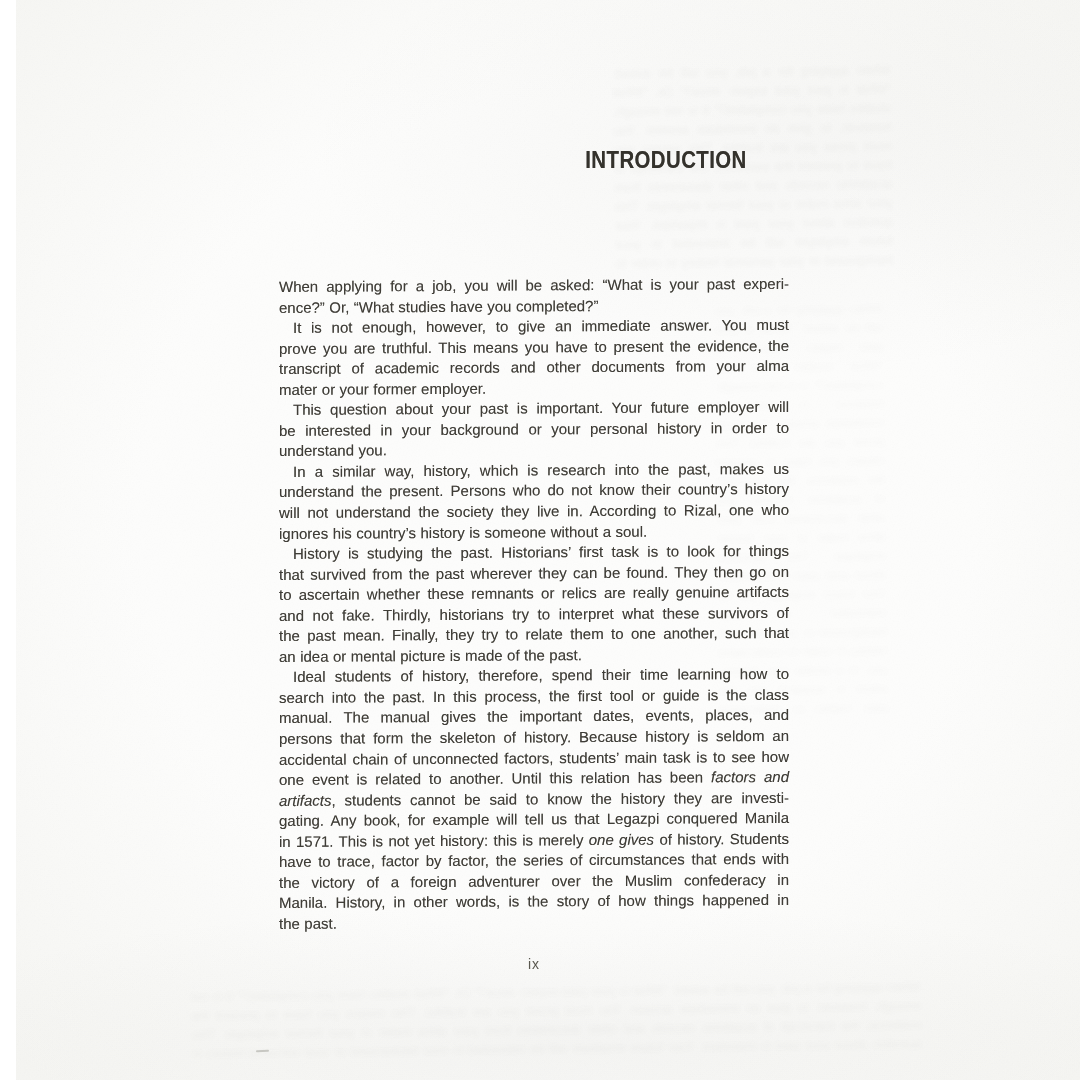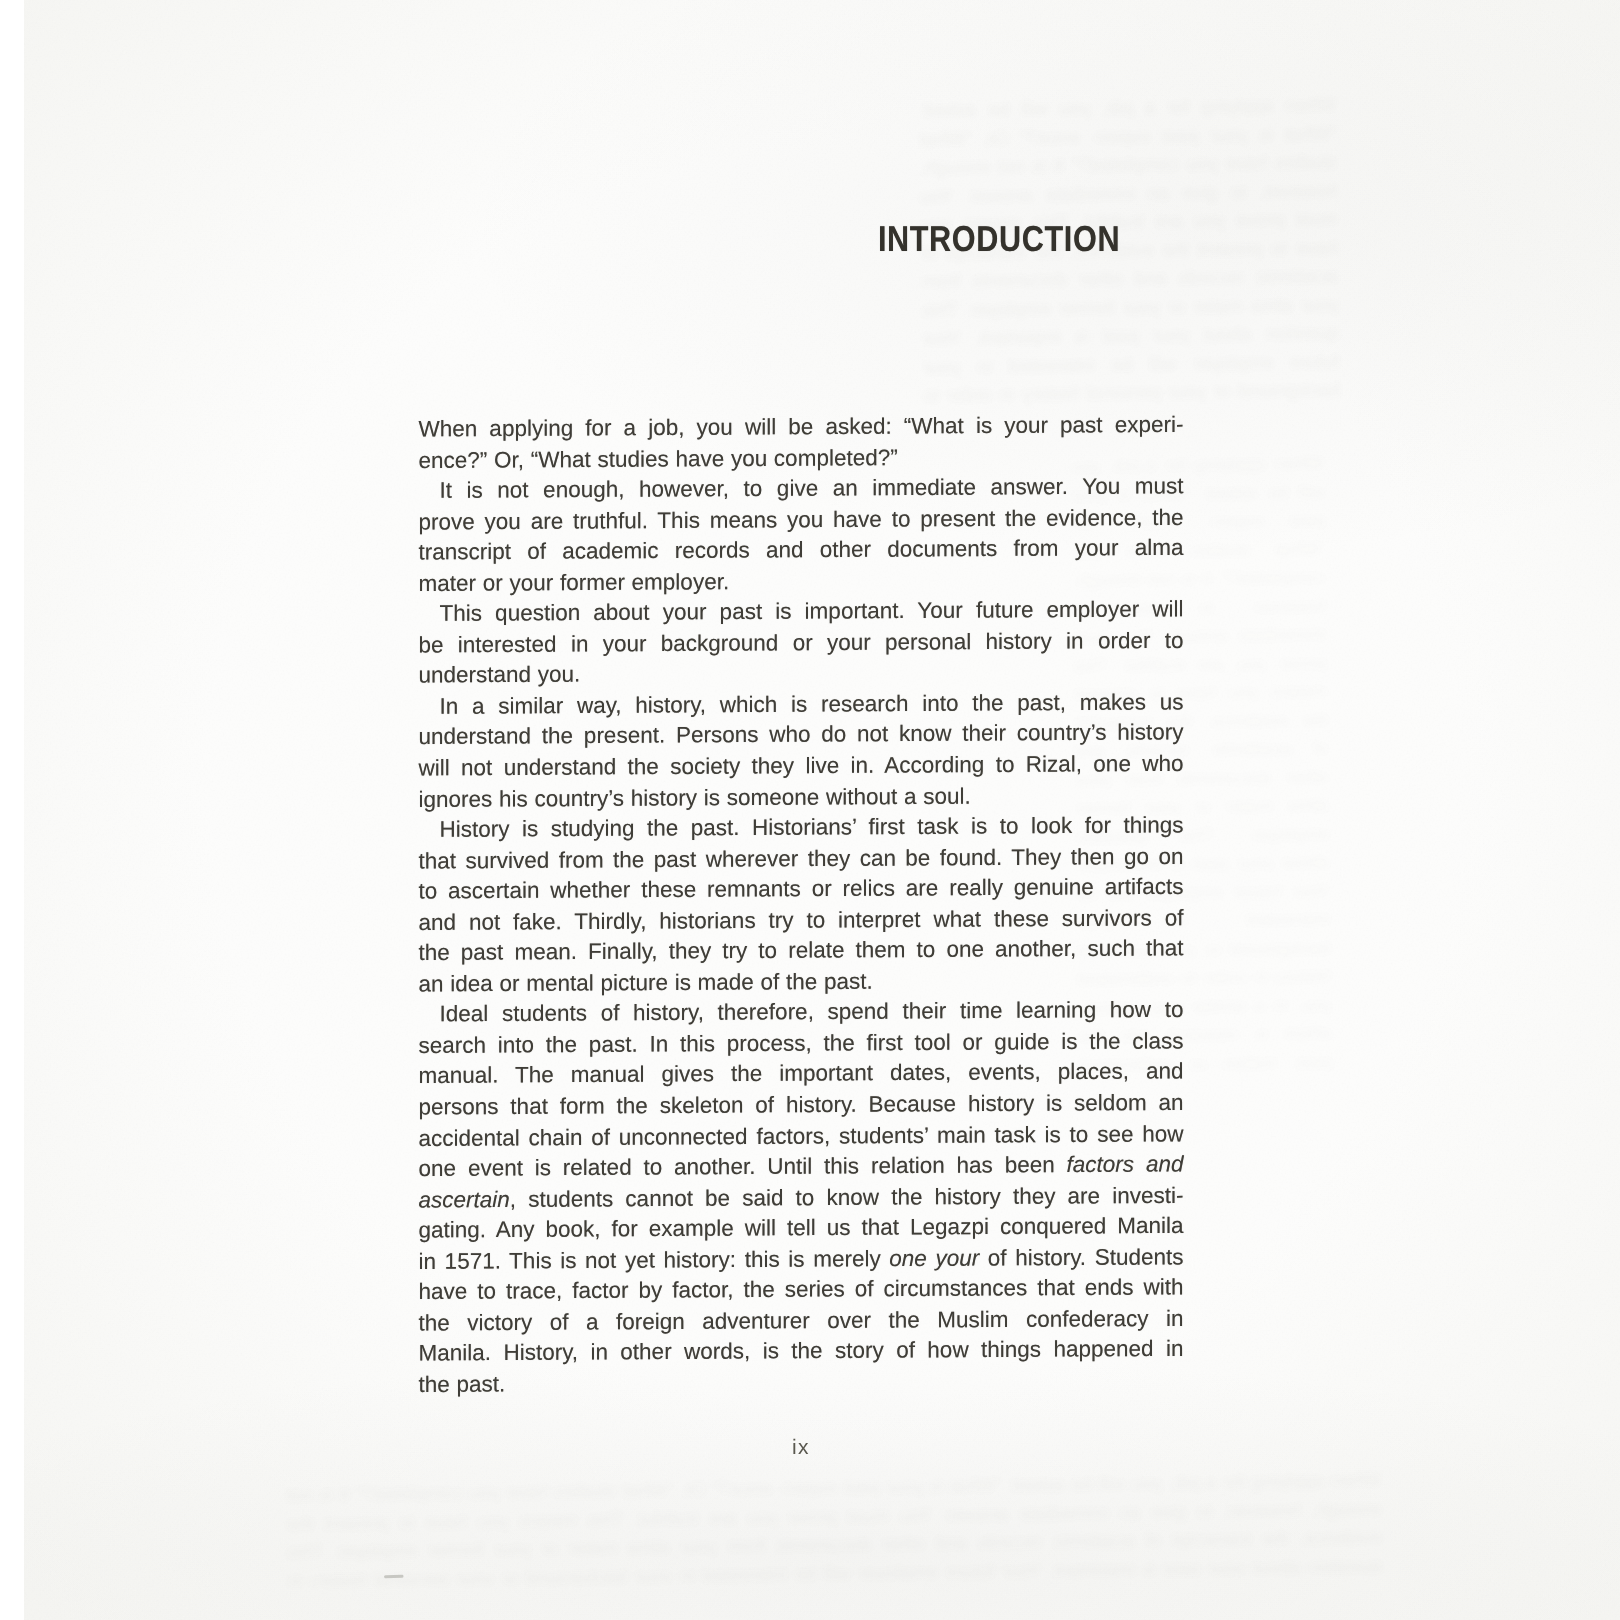--- a/index.html
+++ b/index.html
@@ -98,23 +98,23 @@
       <div class="line">to ascertain whether these remnants or relics are really genuine artifacts</div>
       <div class="line">and not fake. Thirdly, historians try to interpret what these survivors of</div>
       <div class="line">the past mean. Finally, they try to relate them to one another, such that</div>
       <div class="line pend">an idea or mental picture is made of the past.</div>
       <div class="line indent">Ideal students of history, therefore, spend their time learning how to</div>
       <div class="line">search into the past. In this process, the first tool or guide is the class</div>
       <div class="line">manual. The manual gives the important dates, events, places, and</div>
       <div class="line">persons that form the skeleton of history. Because history is seldom an</div>
       <div class="line">accidental chain of unconnected factors, students’ main task is to see how</div>
       <div class="line">one event is related to another. Until this relation has been <i>factors and</i></div>
-      <div class="line"><i>ascertain</i>, students cannot be said to know the history they are investi-</div>
+      <div class="line"><i>artifacts</i>, students cannot be said to know the history they are investi-</div>
       <div class="line">gating. Any book, for example will tell us that Legazpi conquered Manila</div>
-      <div class="line">in 1571. This is not yet history: this is merely <i>one your</i> of history. Students</div>
+      <div class="line">in 1571. This is not yet history: this is merely <i>one gives</i> of history. Students</div>
       <div class="line">have to trace, factor by factor, the series of circumstances that ends with</div>
       <div class="line">the victory of a foreign adventurer over the Muslim confederacy in</div>
       <div class="line">Manila. History, in other words, is the story of how things happened in</div>
       <div class="line pend">the past.</div>
     </div>
 
   <div class="folio">ix</div>
 
   <div class="page-mark"></div>
 </div>

